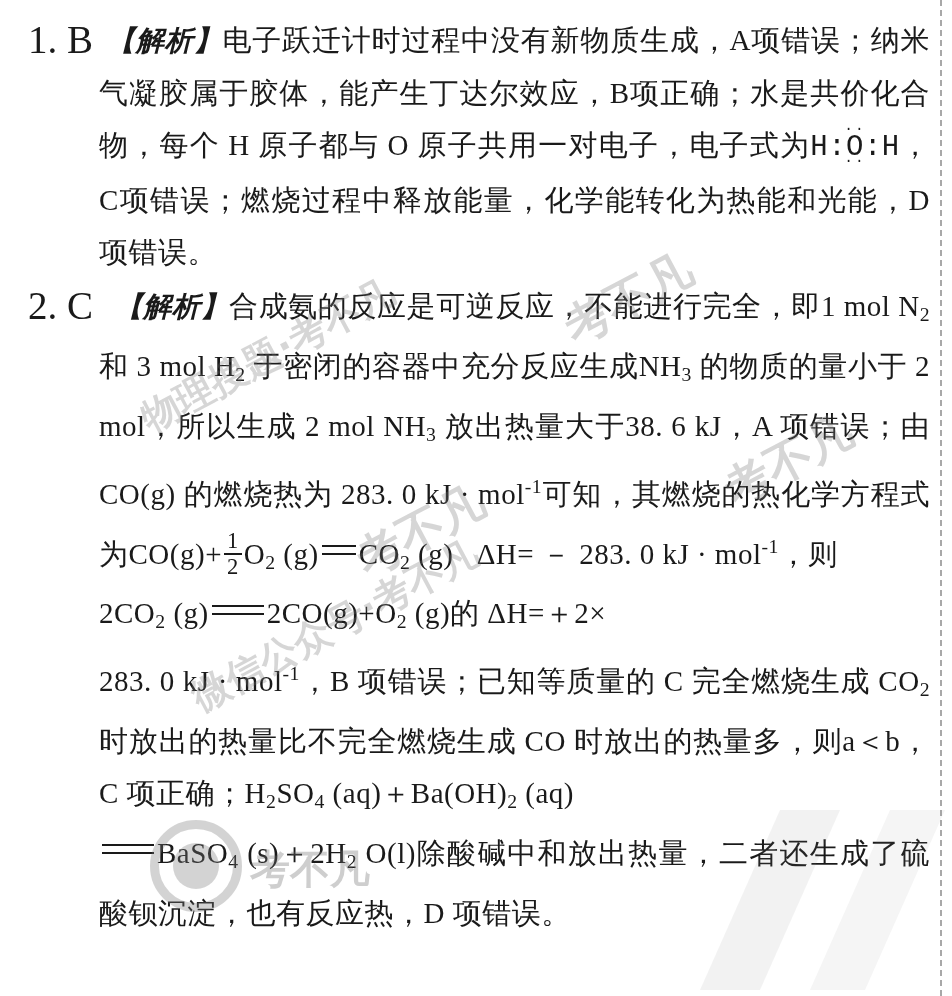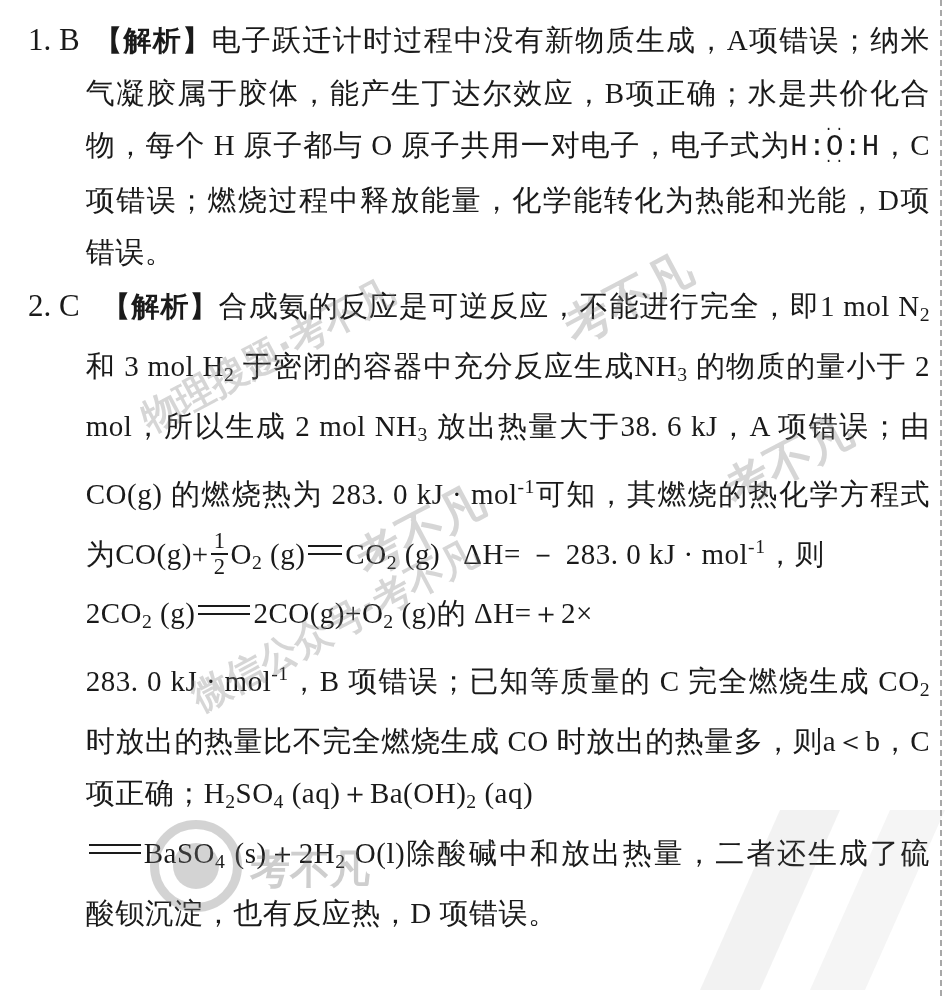--- a/index.html
+++ b/index.html
@@ -33,38 +33,39 @@
     border-right: 2px dashed #9a9a9a;
     opacity: .85;
   }
   .answer-block {
     display: flex;
     align-items: flex-start;
     margin-bottom: 2px;
   }
   .ans-num {
     flex: 0 0 auto;
-    font-size: 31px;
+    font-size: 39px;
     line-height: 52px;
     padding-right: 6px;
     white-space: nowrap;
     font-family: "Liberation Serif", serif;
   }
   .ans-body {
     flex: 1 1 auto;
     font-size: 29px;
     line-height: 52px;
     text-align: justify;
     text-justify: inter-ideograph;
     letter-spacing: .5px;
   }
   .bold-tag {
     font-weight: bold;
     font-family: "DejaVu Sans", "Liberation Sans", sans-serif;
     font-size: 28px;
+    font-style: italic;
   }
   .sub {
     font-size: .68em;
     vertical-align: -0.25em;
   }
   .sup {
     font-size: .68em;
     vertical-align: 0.55em;
   }
   .ital { }

